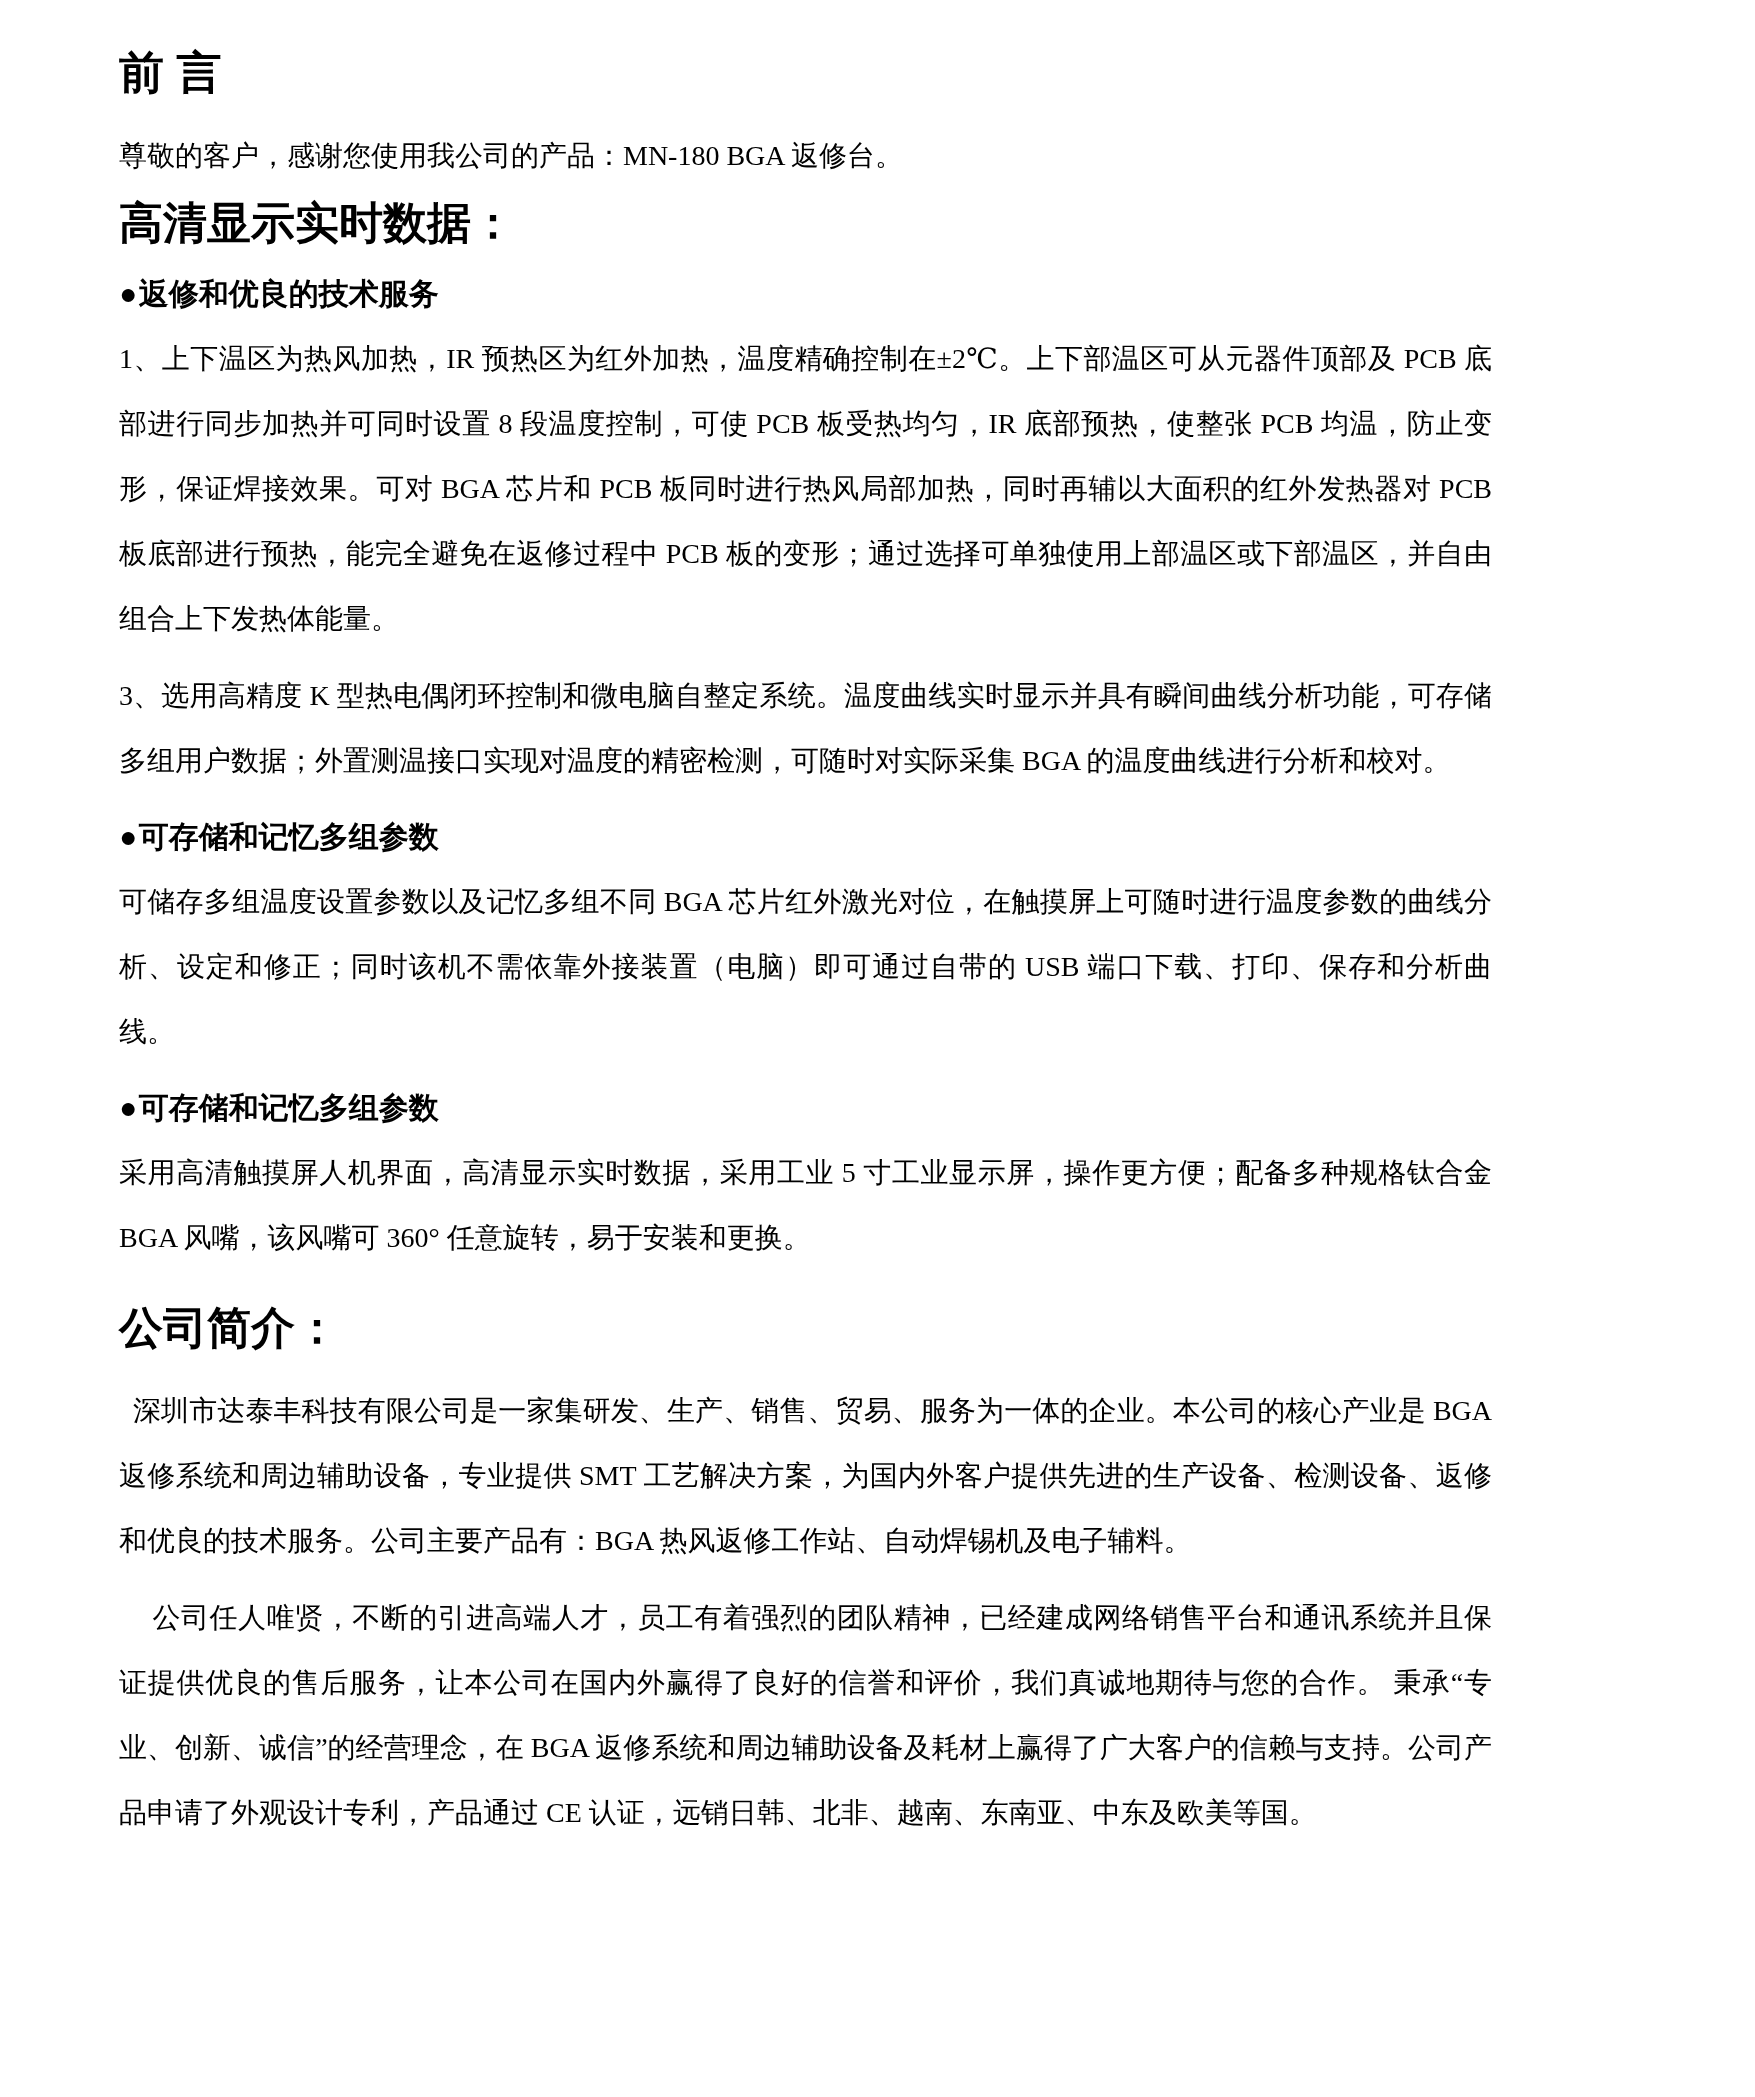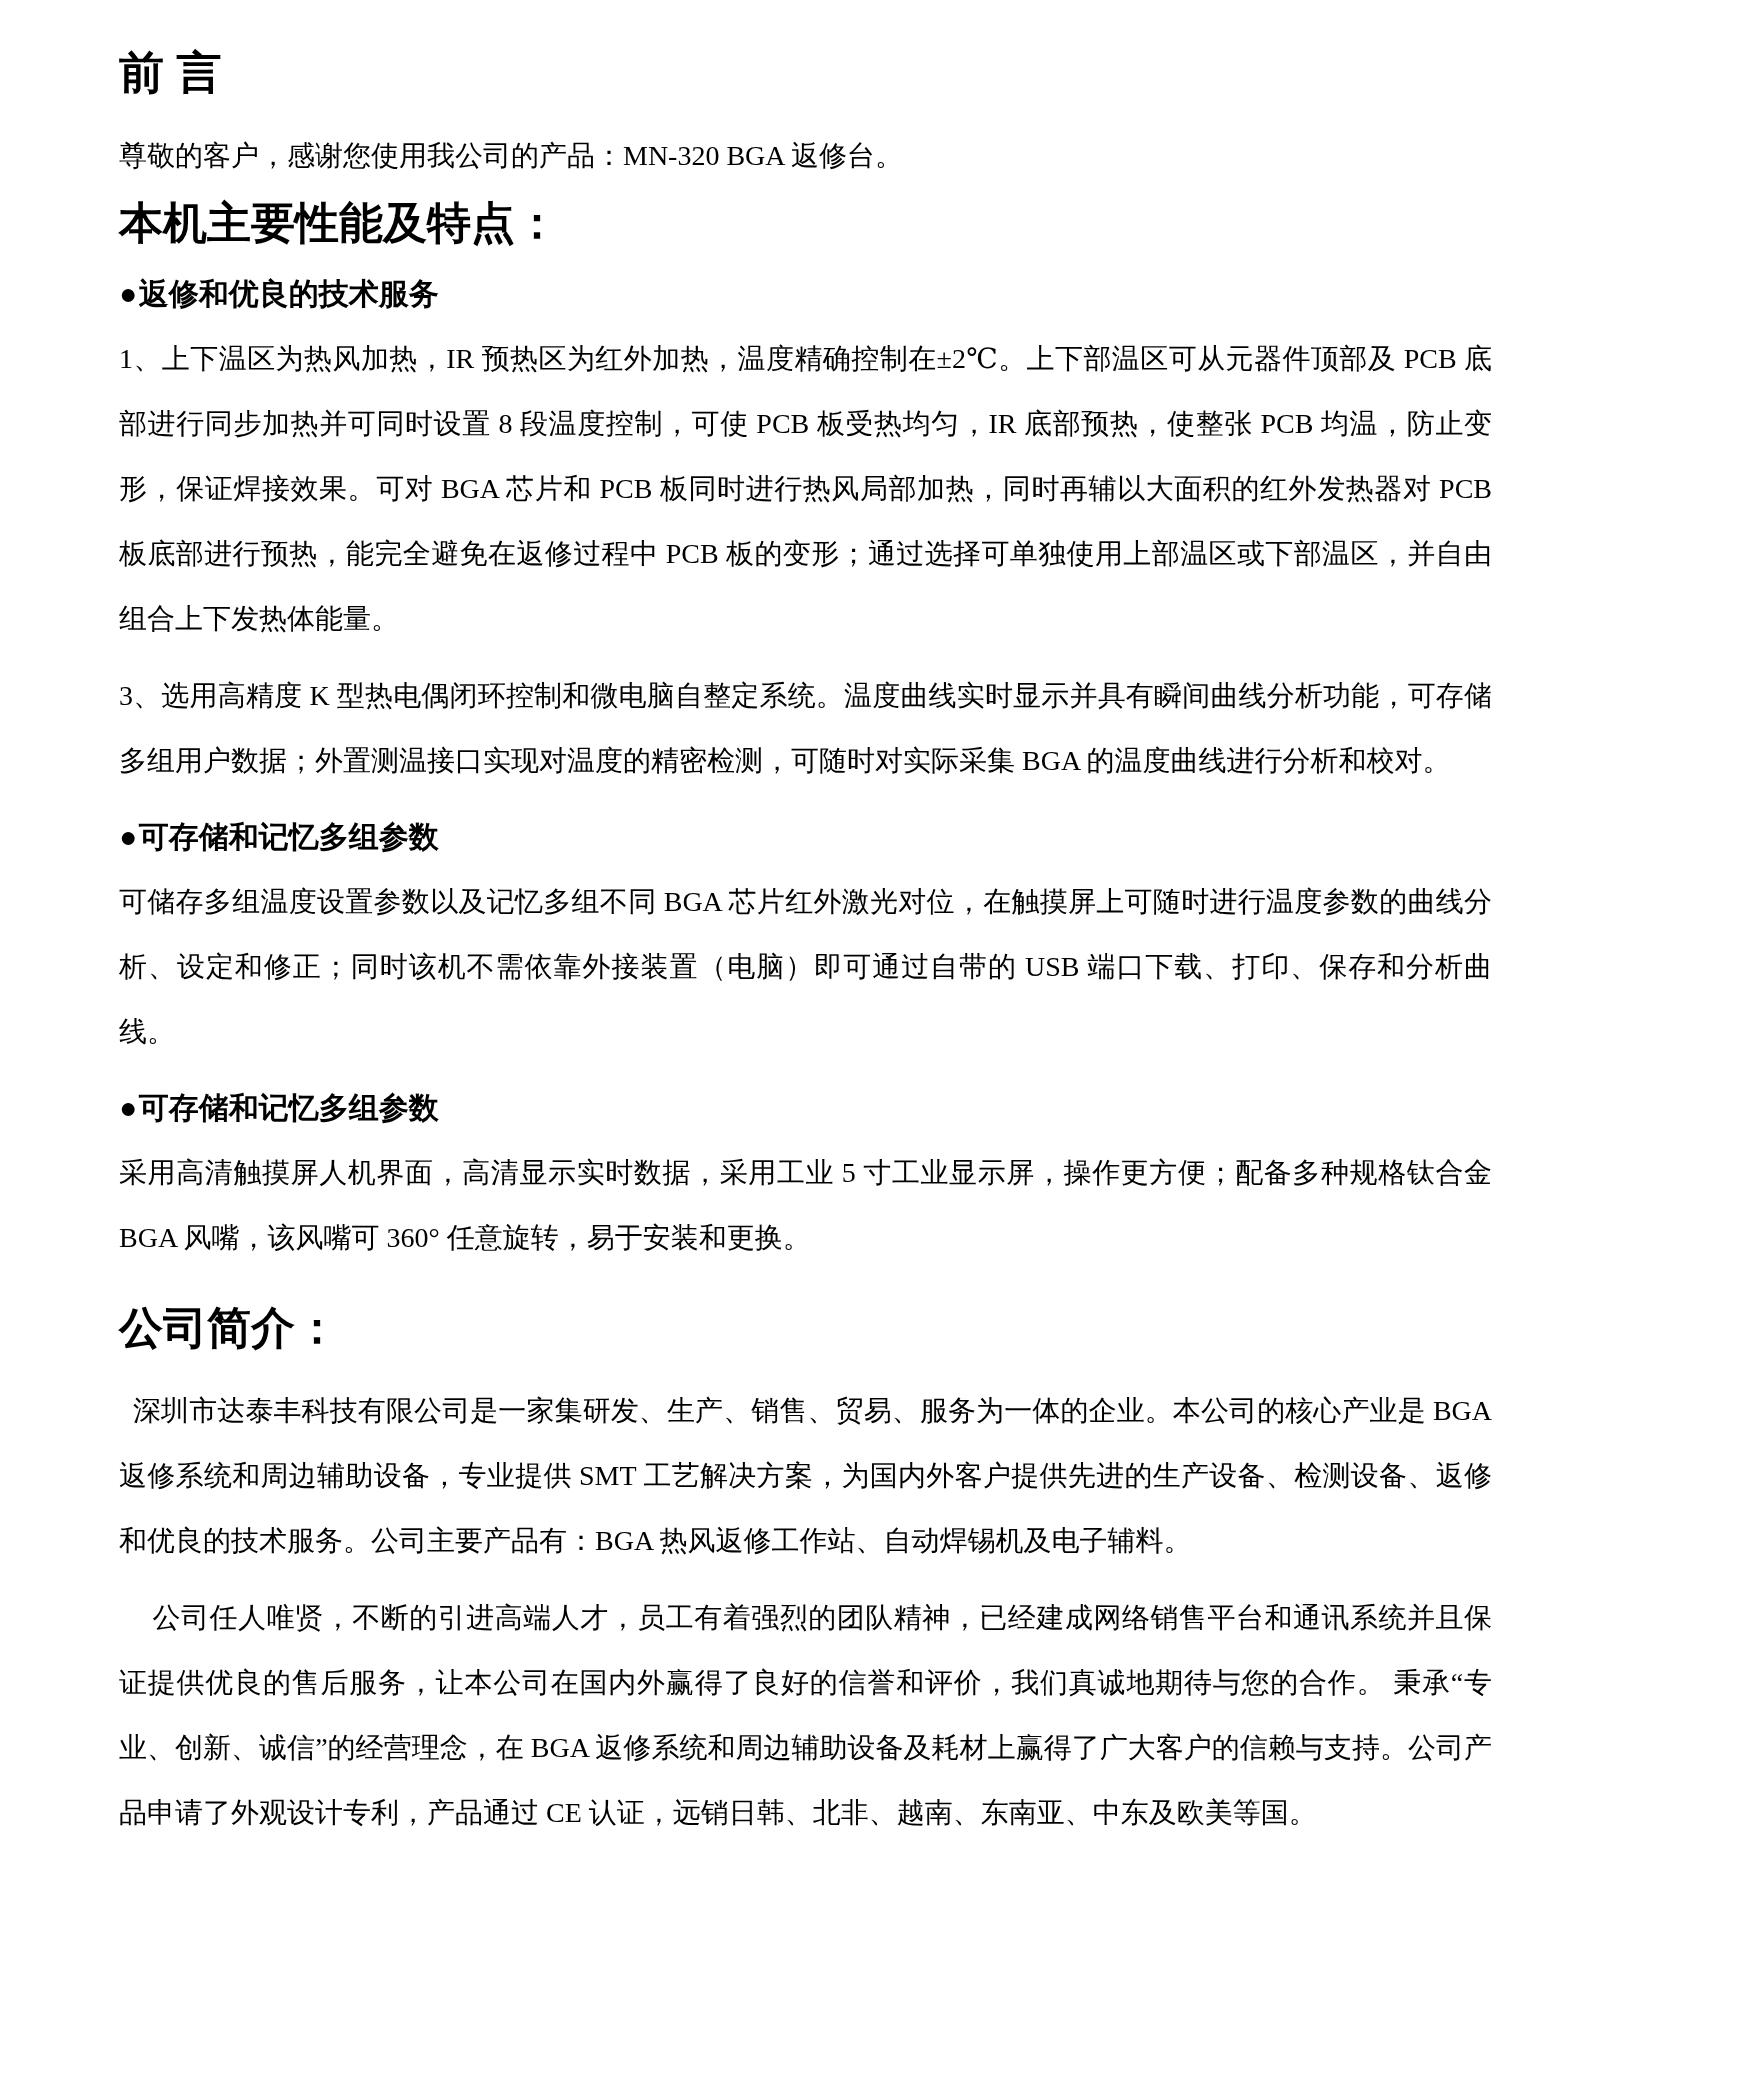--- a/index.html
+++ b/index.html
@@ -65,23 +65,23 @@
   p.indent-small { text-indent: 0.5em; }
   p.indent-big   { text-indent: 1.2em; }
 </style>
 </head>
 <body>
 
 <div class="page">
 
   <h1 class="doc-title">前 言</h1>
 
-  <p class="greeting">尊敬的客户，感谢您使用我公司的产品：MN-320 BGA 返修台。</p>
+  <p class="greeting">尊敬的客户，感谢您使用我公司的产品：MN-180 BGA 返修台。</p>
 
-  <h2 class="section-title">本机主要性能及特点：</h2>
+  <h2 class="section-title">高清显示实时数据：</h2>
 
   <div class="feature">
     <h3 class="feature-title">
       <span class="bullet">●</span><span>返修和优良的技术服务</span>
     </h3>
     <p class="body-text">1、上下温区为热风加热，IR 预热区为红外加热，温度精确控制在±2℃。上下部温区可从元器件顶部及 PCB 底部进行同步加热并可同时设置 8 段温度控制，可使 PCB 板受热均匀，IR 底部预热，使整张 PCB 均温，防止变形，保证焊接效果。可对 BGA 芯片和 PCB 板同时进行热风局部加热，同时再辅以大面积的红外发热器对 PCB 板底部进行预热，能完全避免在返修过程中 PCB 板的变形；通过选择可单独使用上部温区或下部温区，并自由组合上下发热体能量。</p>
     <p class="body-text">3、选用高精度 K 型热电偶闭环控制和微电脑自整定系统。温度曲线实时显示并具有瞬间曲线分析功能，可存储多组用户数据；外置测温接口实现对温度的精密检测，可随时对实际采集 BGA 的温度曲线进行分析和校对。</p>
   </div>
 
   <div class="feature">

